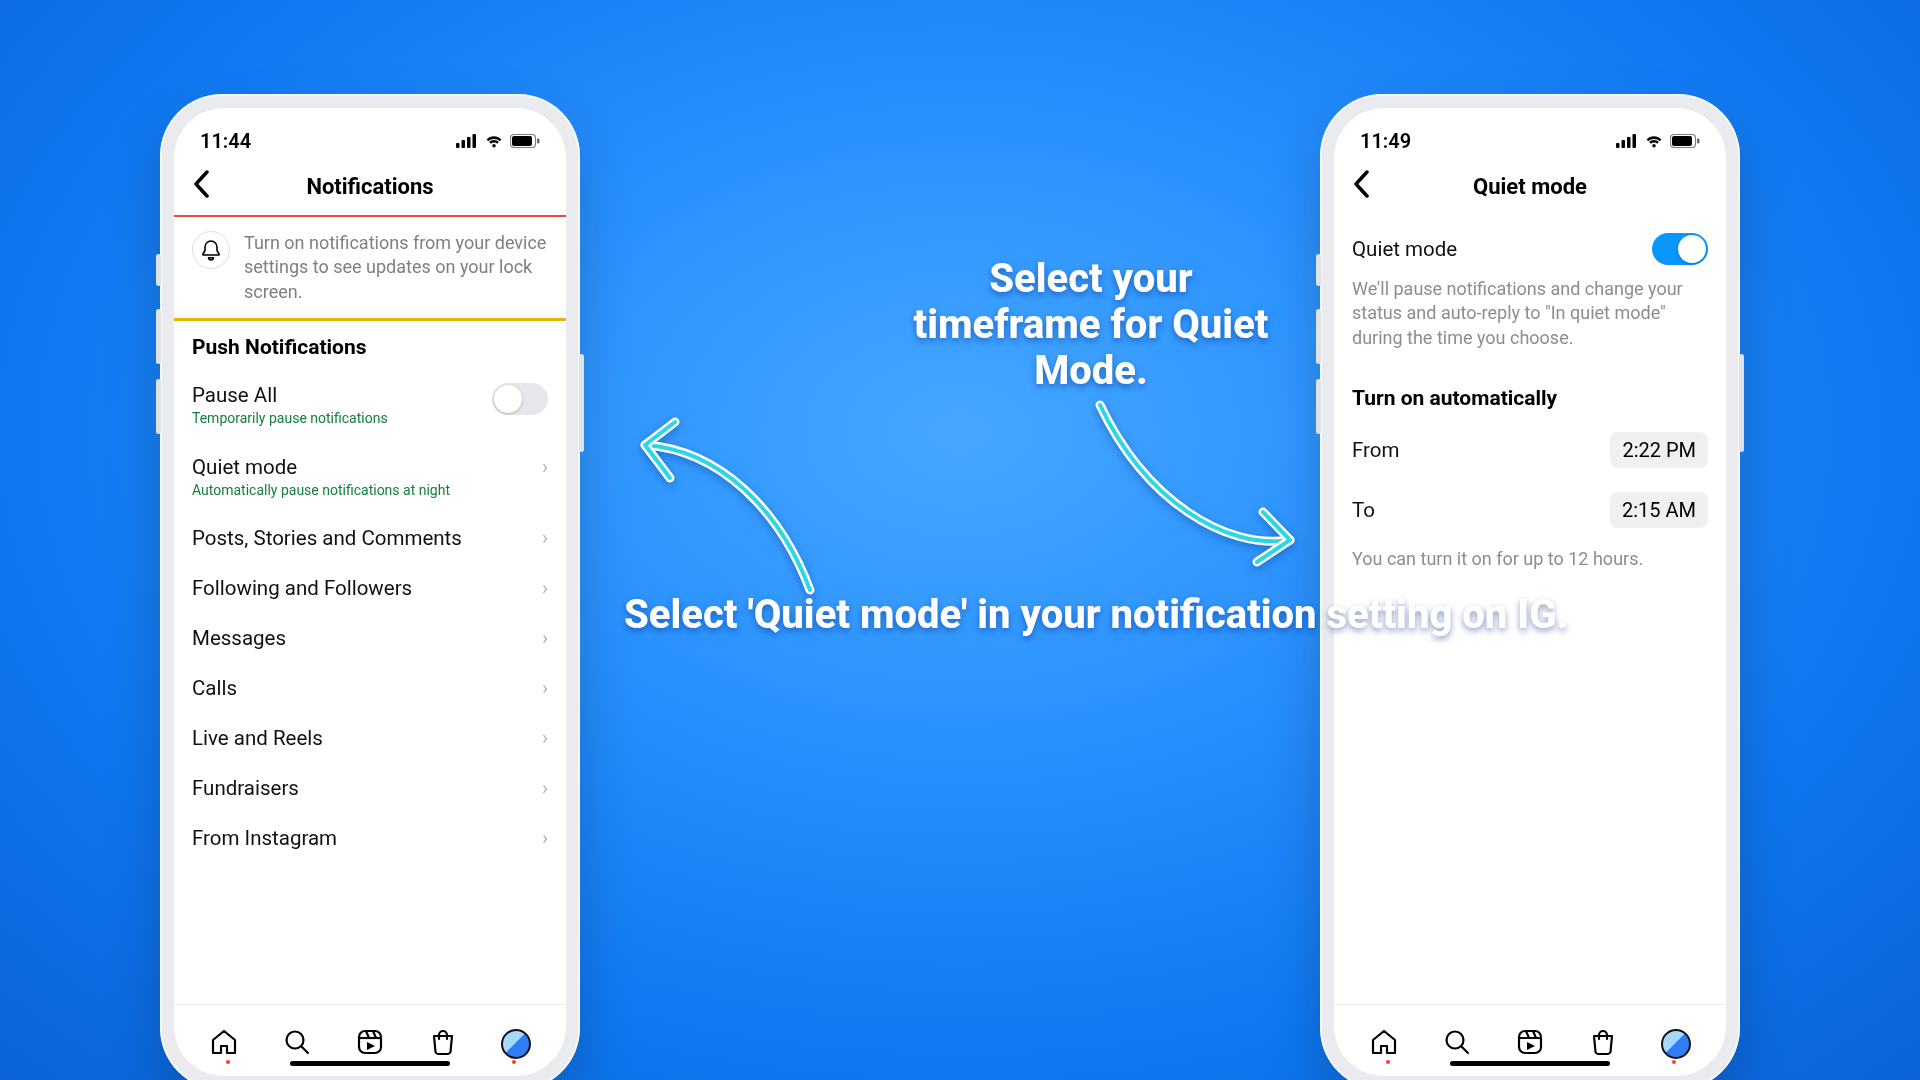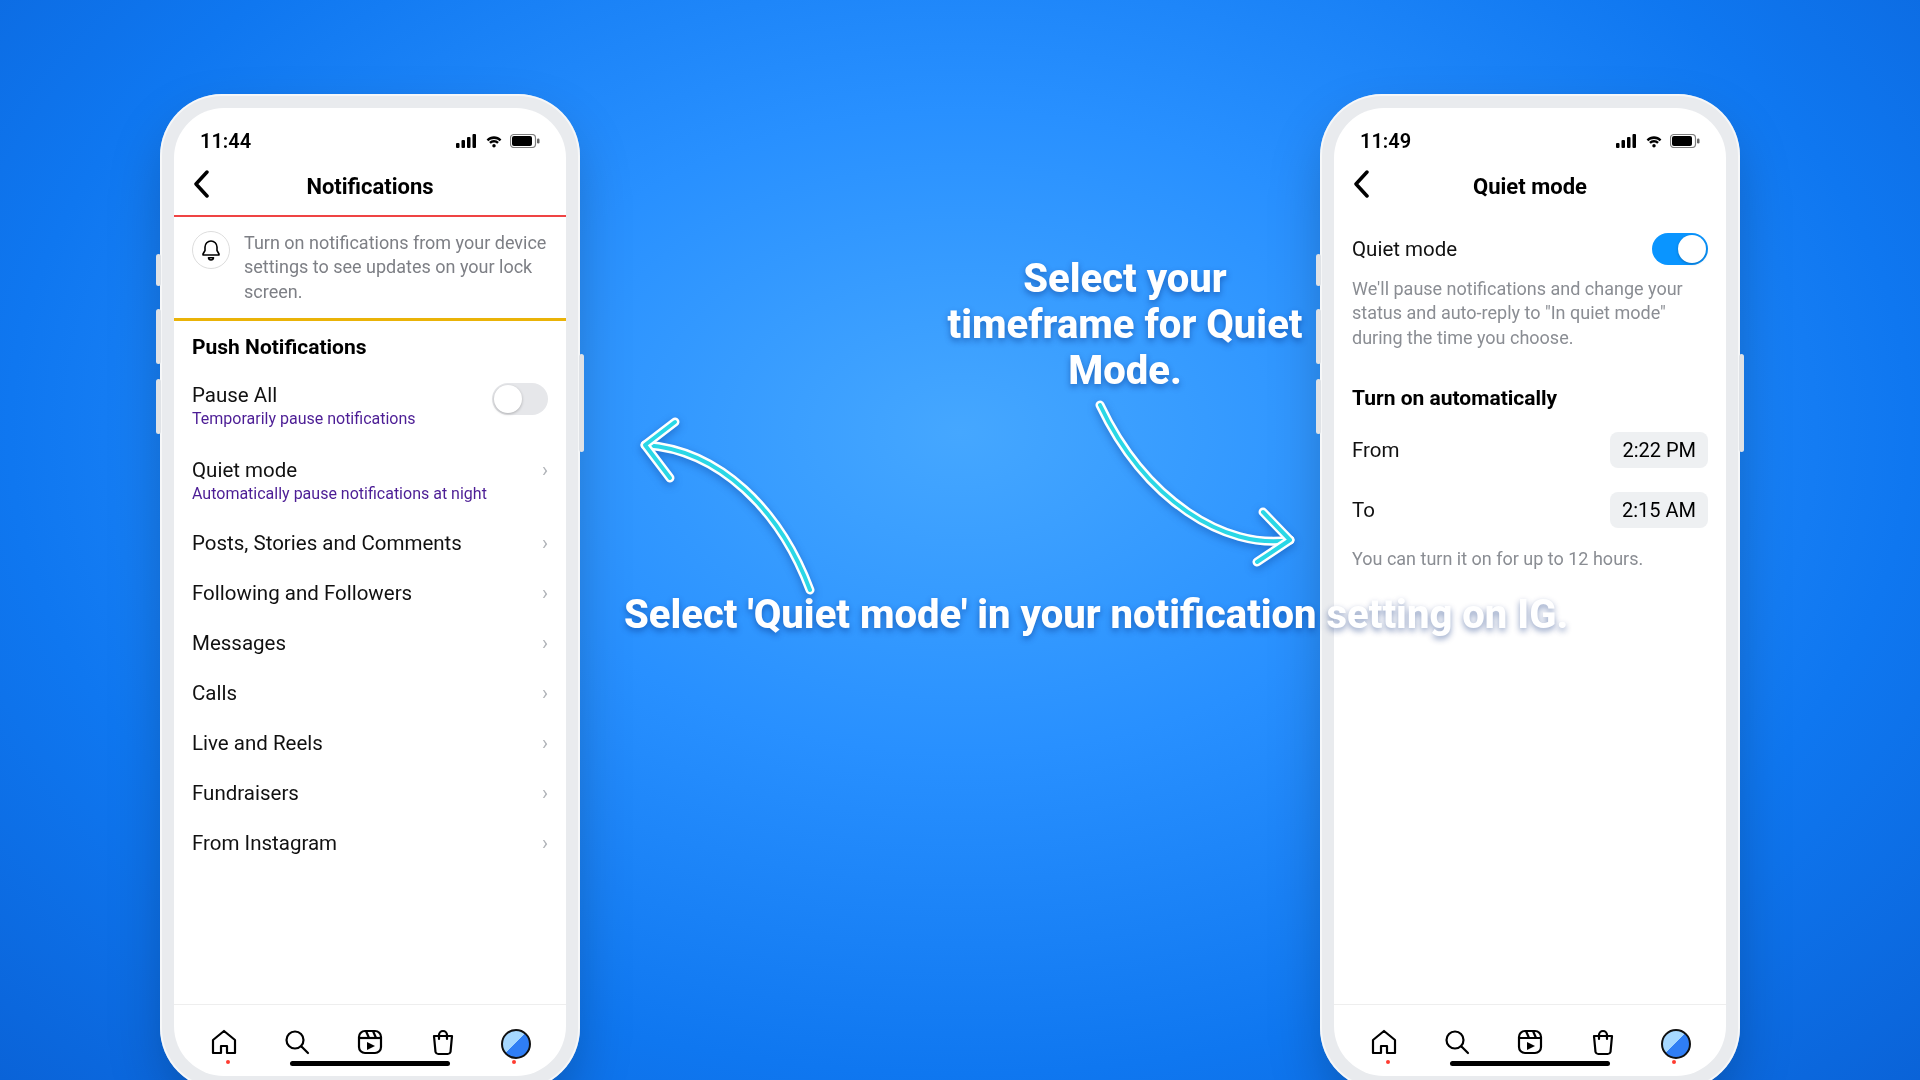--- a/index.html
+++ b/index.html
@@ -47,21 +47,21 @@
   .banner { display:flex; gap:14px; padding:14px 18px; border-bottom:3px solid #eab308; align-items:flex-start; }
   .banner .bell { flex:0 0 38px; height:38px; border:1px solid #ddd; border-radius:50%; display:flex; align-items:center; justify-content:center; }
   .banner-text { color:#7d7f85; font-size:18px; line-height:1.35; }
 
   .section { padding: 14px 18px 0; }
   .section-h { font-weight:700; font-size:21px; margin-bottom:10px; }
 
   .row { display:flex; align-items:center; justify-content:space-between; padding:12px 18px; min-height:50px; }
   .row-tall { align-items:flex-start; padding-top:14px; padding-bottom:14px; }
   .row .lbl { font-size:20.5px; color:#111; }
-  .row .sub { font-size:16px; color:#4c1d95; margin-top:2px; line-height:1.3; max-width:320px; }
+  .row .sub { font-size:14px; color:#15803d; margin-top:2px; line-height:1.3; max-width:320px; }
   .chev { color:#b0b3b8; font-size:20px; }
 
   .toggle { width:56px; height:32px; background:#e6e7ea; border-radius:16px; position:relative; }
   .toggle::after { content:""; position:absolute; width:28px; height:28px; background:#fff; border-radius:50%; top:2px; left:2px; box-shadow:0 1px 3px rgba(0,0,0,.25); }
   .toggle.on { background:#0a95ff; }
   .toggle.on::after { left:26px; }
 
   .timebox { background:#eef0f2; border-radius:8px; padding:6px 12px; font-size:20px; }
 
   .content { flex:1; overflow:hidden; }
@@ -71,21 +71,21 @@
   .dot { width:4px; height:4px; background:#ff3b30; border-radius:50%; position:absolute; }
   .dot.d1 { left:52px; bottom:12px; }
   .dot.d2 { right:50px; bottom:12px; }
   .homebar { position:absolute; bottom:10px; left:50%; transform:translateX(-50%); width:160px; height:5px; background:#000; border-radius:3px; }
 
   .profile-dot { width:30px; height:30px; border-radius:50%; background: linear-gradient(135deg,#a6d8ff 0%, #a6d8ff 48%, #2f7ef5 48%, #2f7ef5 100%); border:2px solid #111; }
 
   
   .caption { position:absolute; color:#fff; font-weight:800; font-size:40px; line-height:1.15; text-shadow: 0 3px 6px rgba(0,40,120,.45); }
   .cap1 { left:624px; top:592px; }
-  .cap2 { left:940px; top:256px; text-align:center; width:370px; }
+  .cap2 { left:906px; top:256px; text-align:center; width:370px; }
 
   
   .arrow { position:absolute; filter: drop-shadow(0 3px 4px rgba(0,40,120,.35)); }
 </style>
 </head>
 <body>
 
 <div class="stage">
 
   <div class="phone" style="left:160px; top:94px;">

